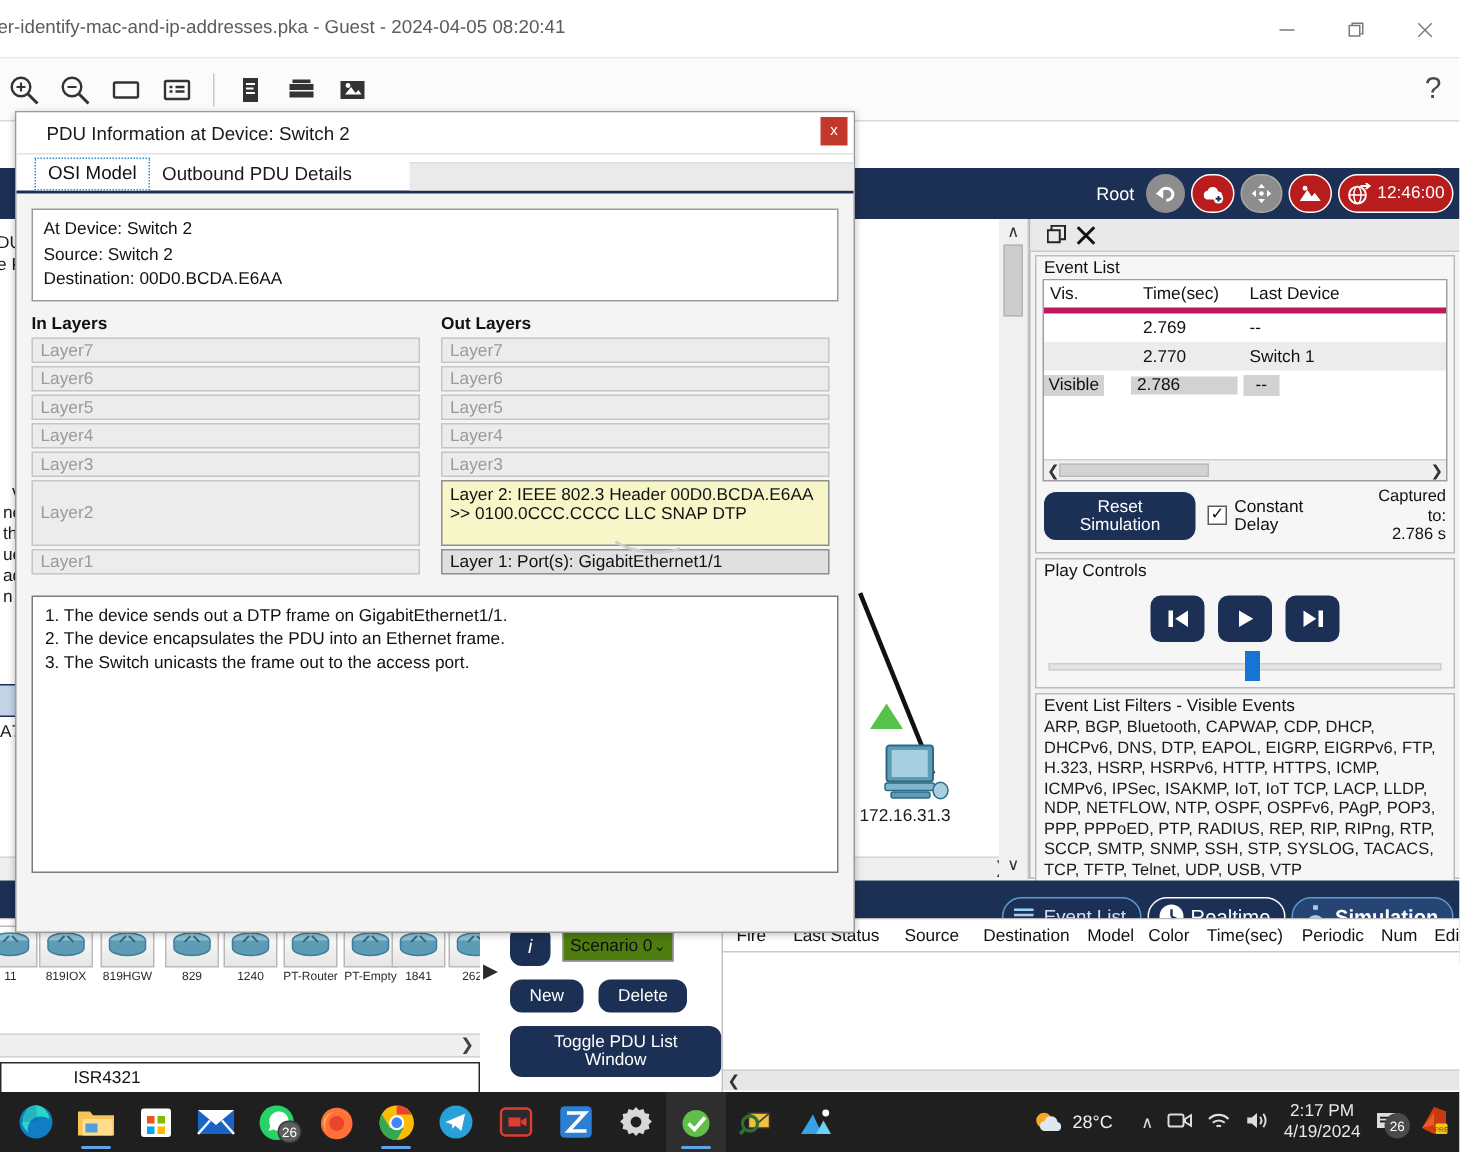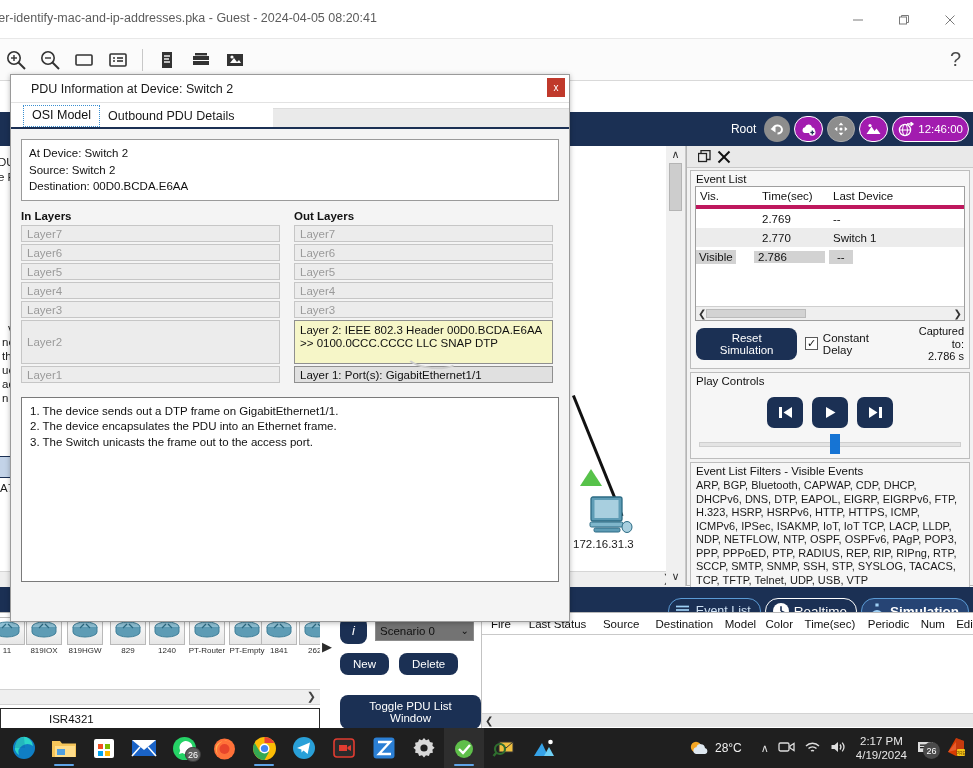--- a/index.html
+++ b/index.html
@@ -53,21 +53,21 @@
     position: absolute; left: 0; top: 112px; width: 973px; height: 34px;
     background: #1b3054;
   }
   .pt-topbar-right {
     position: absolute; right: 4px; top: 0; height: 34px;
     display: flex; align-items: center; gap: 4px;
   }
   .root-label { font-size: 12px; color: #ffffff; margin-right: 4px; }
   .rbtn {
     height: 26px; min-width: 26px; border-radius: 13px;
-    border: 1.4px solid #ffffff; background: #a21caf;
+    border: 1.4px solid #ffffff; background: #b91c1c;
     display: flex; align-items: center; justify-content: center;
     color: #ffffff; padding: 0 5px;
   }
   .rbtn.plain { border: none; background: #8d8d8d; border-radius: 50%; width:26px; }
   .rbtn .txt { font-size: 11.5px; margin-left: 3px; }
 
   
   .canvas {
     position: absolute; left: 0; top: 146px; width: 686px; height: 440px;
     background: #ffffff; overflow: hidden;
@@ -209,27 +209,27 @@
   .pdu-left-panel {
     position: absolute; left: 340px; top: 4px; width: 141px; height: 108px;
   }
   .scenario-row { display: flex; align-items: center; gap: 8px; }
   .info-btn {
     width: 27px; height: 27px; border-radius: 8px; background: #1b3054;
     color: #fff; display: flex; align-items: center; justify-content: center;
     font-size: 13px; font-style: italic;
   }
   .scenario-sel {
-    width: 99px; height: 21px; border: 1px solid #8c8c8c; background: #737373;
+    width: 74px; height: 21px; border: 1px solid #8c8c8c; background: #4d7c0f;
     display: flex; align-items: center; justify-content: space-between;
     padding: 0 4px; font-size: 11.5px; color: #111;
   }
   .nd-row { display: flex; gap: 10px; margin-top: 9px; }
   .nd-row .btn-navy { padding: 5px 13px; }
-  .toggle-btn { margin-top: 20px; padding: 5px 16px; }
+  .toggle-btn { margin-top: 9px; padding: 5px 16px; }
   .pdu-table {
     position: absolute; left: 481px; top: 0; width: 502px; height: 116px;
     background: #ffffff; border-left: 1px solid #c3c3c3;
   }
   .pdu-th-row {
     display: flex; height: 22px; align-items: center;
     border-bottom: 1px solid #c9c9c9;
   }
   .pdu-th { font-size: 11.5px; color: #111; text-align: center; }
   .pdu-hscroll {

